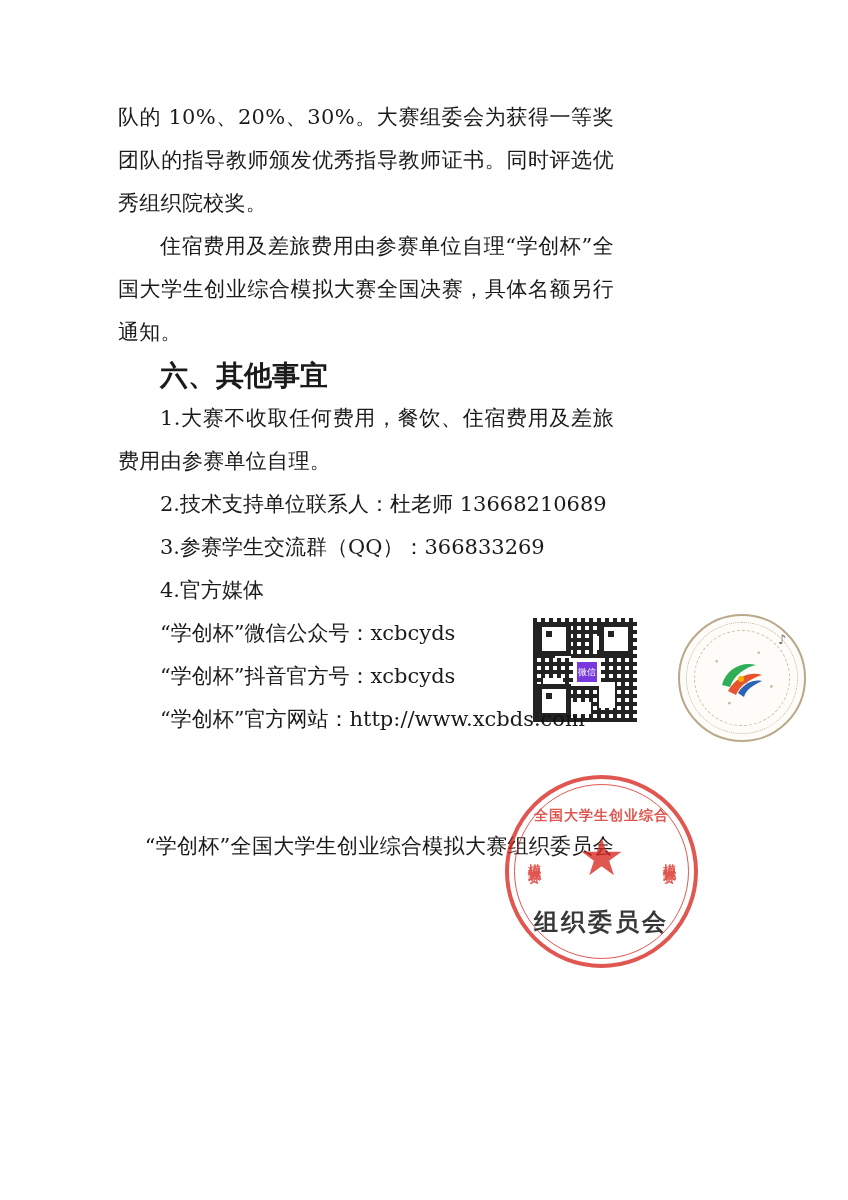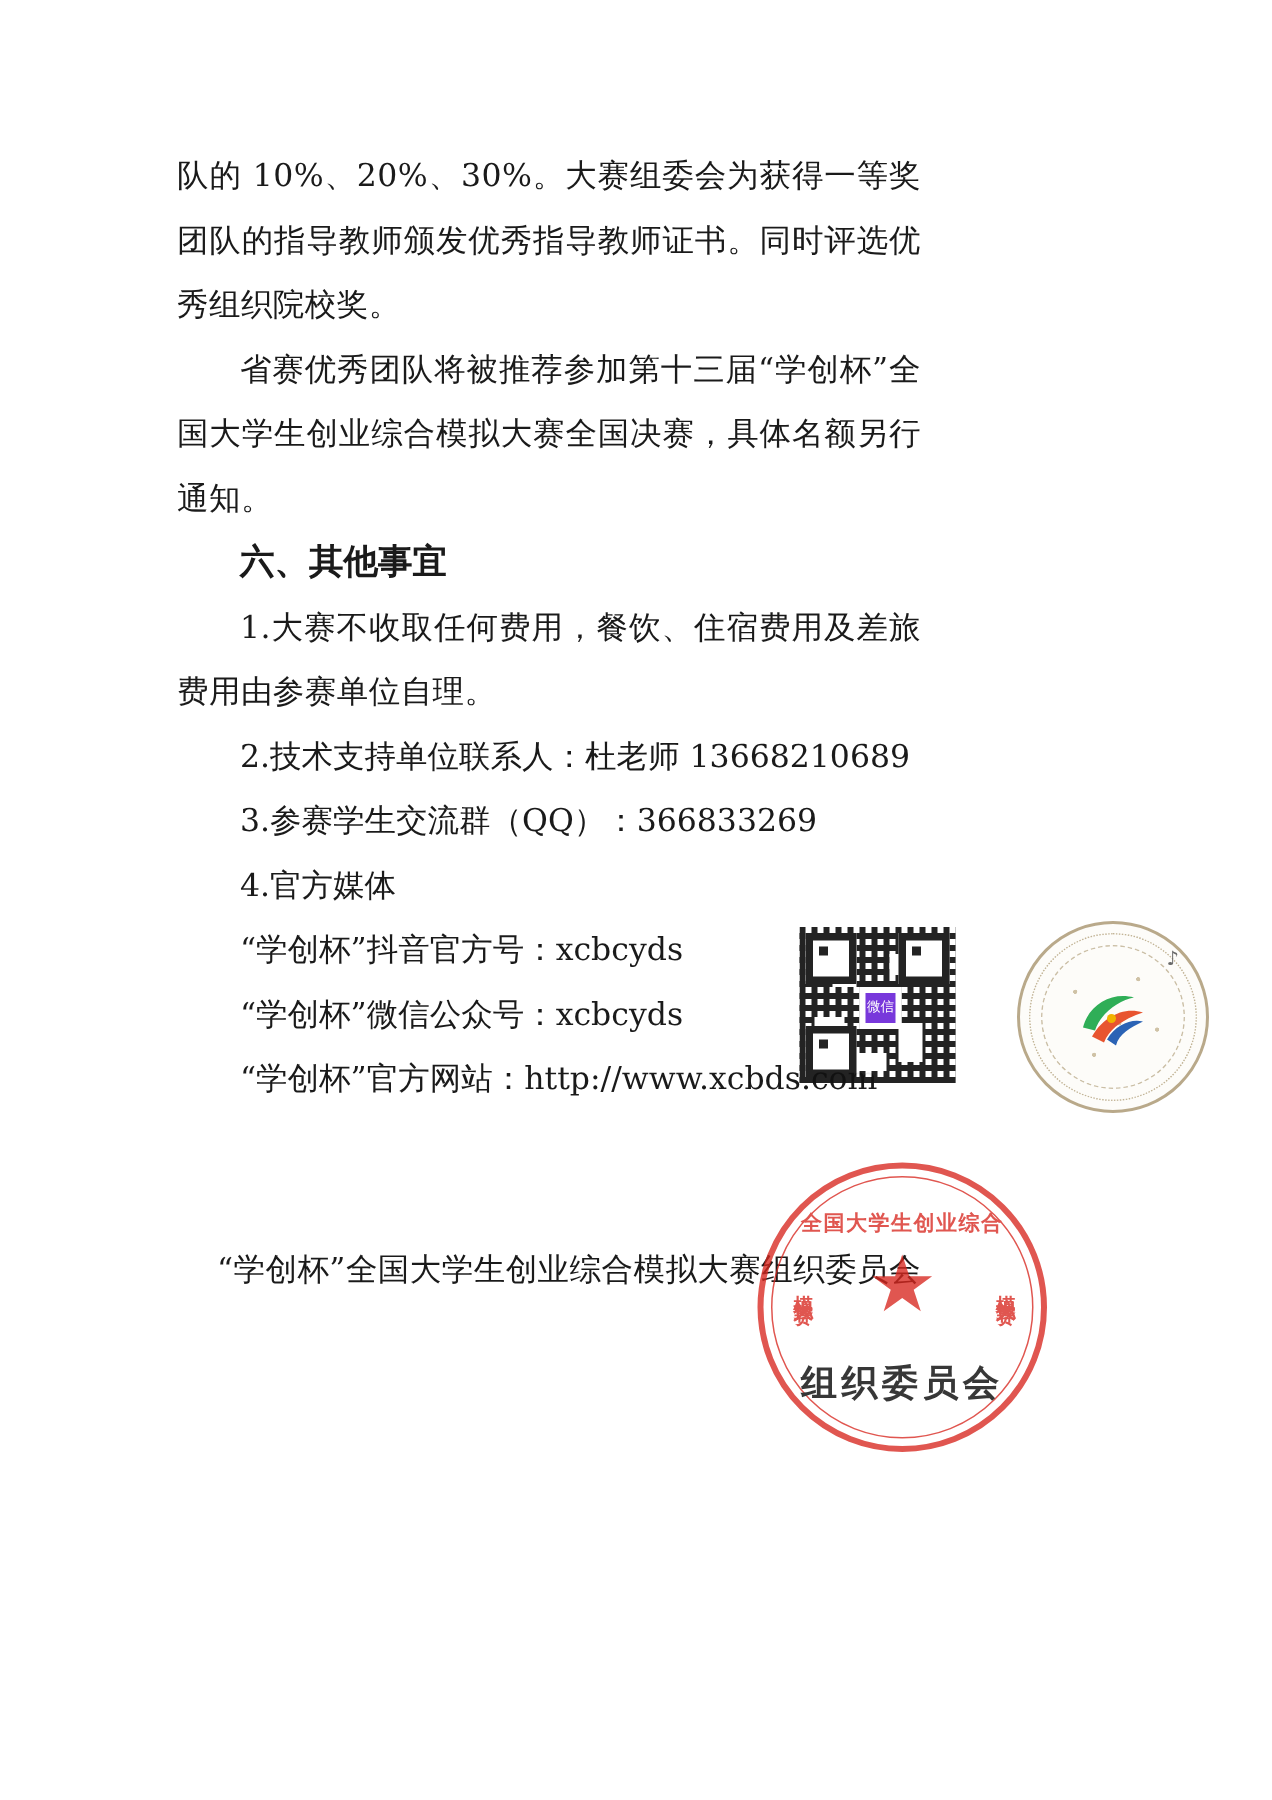--- a/index.html
+++ b/index.html
@@ -26,21 +26,21 @@
     font-size: 21px;
     line-height: 43px;
     text-align: justify;
     letter-spacing: 0.3px;
     margin: 0;
   }
   .indent {
     text-indent: 42px;
   }
   .heading {
-    font-size: 23px;
+    font-size: 28px;
     line-height: 43px;
     font-weight: bold;
     text-indent: 42px;
     margin: 0;
     font-family: "DejaVu Sans", "Liberation Sans", sans-serif;
   }
   .list-item {
     font-size: 21px;
     line-height: 43px;
     text-indent: 42px;
@@ -266,35 +266,35 @@
   .seal-side-l { left: 16px; }
   .seal-side-r { right: 16px; }
 </style>
 </head>
 <body>
 
 <div class="page">
 
   <p class="para">队的 10%、20%、30%。大赛组委会为获得一等奖团队的指导教师颁发优秀指导教师证书。同时评选优秀组织院校奖。</p>
 
-  <p class="para indent">省赛优秀团队将被推荐参加第十三届“学创杯”全国大学生创业综合模拟大赛全国决赛，具体名额另行通知。</p>
+  <p class="para indent">住宿费用及差旅费用由参赛单位自理“学创杯”全国大学生创业综合模拟大赛全国决赛，具体名额另行通知。</p>
 
   <p class="heading">六、其他事宜</p>
 
   <p class="para indent">1.大赛不收取任何费用，餐饮、住宿费用及差旅费用由参赛单位自理。</p>
 
   <p class="list-item">2.技术支持单位联系人：杜老师 13668210689</p>
 
   <p class="list-item">3.参赛学生交流群（QQ）：366833269</p>
 
   <p class="list-item">4.官方媒体</p>
 
   <div class="media-block">
+    <p class="media-line">“学创杯”微信公众号：xcbcyds</p>
     <p class="media-line">“学创杯”抖音官方号：xcbcyds</p>
-    <p class="media-line">“学创杯”微信公众号：xcbcyds</p>
     <p class="media-line">“学创杯”官方网站：http://www.xcbds.com</p>
 
     <div class="codes">
       <div class="qr">
         <div class="qr-mask1"></div>
         <div class="qr-mask2"></div>
         <div class="qr-mask3"></div>
         <div class="qr-mask4"></div>
         <div class="qr-mask5"></div>
         <div class="qr-eye tl"></div>

